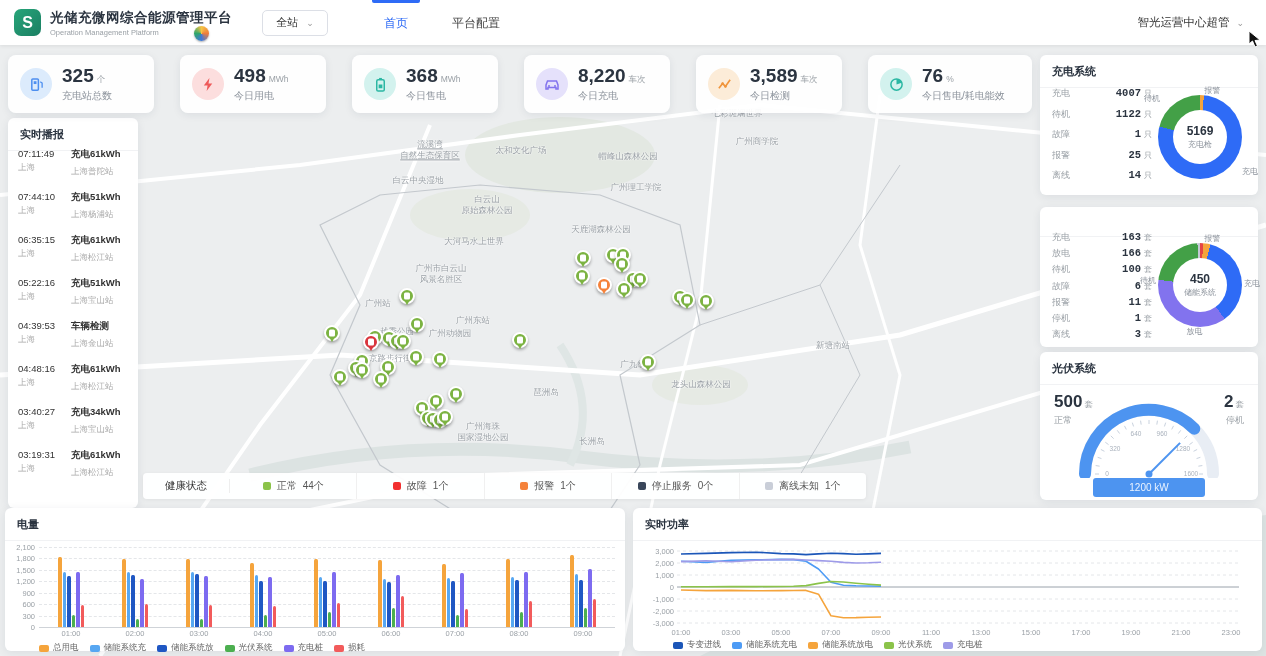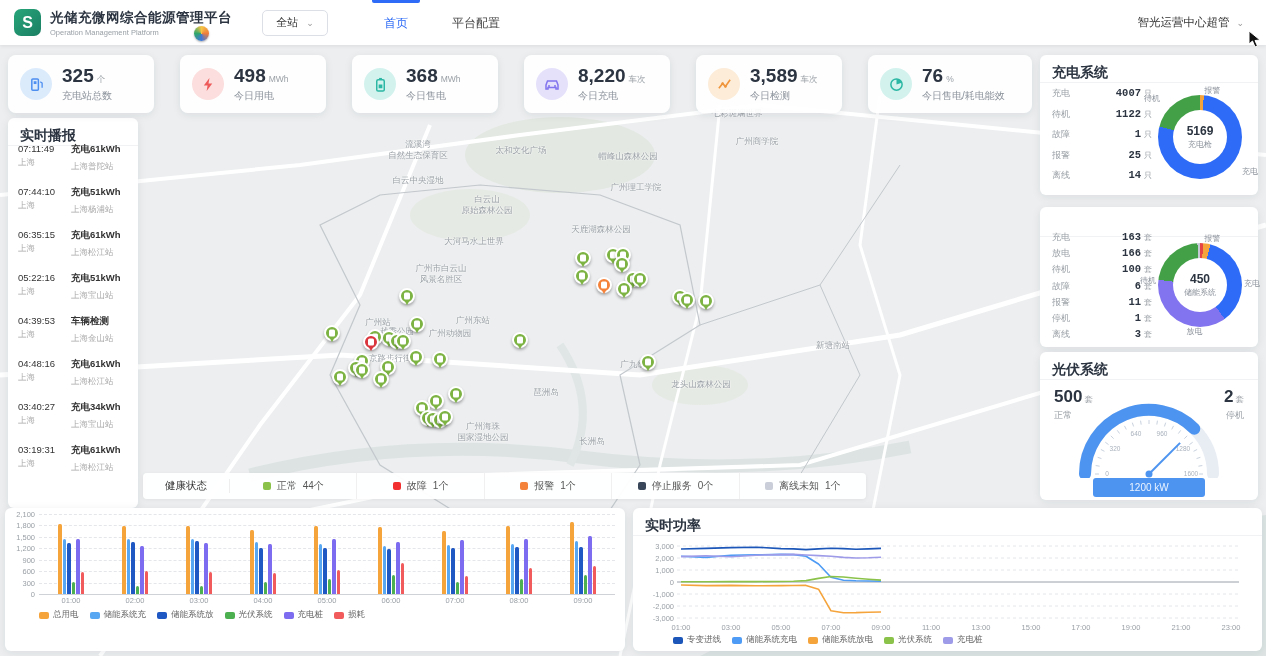--- a/index.html
+++ b/index.html
@@ -38,21 +38,21 @@
   .marker::before { content:""; position:absolute; left:50%; top:50%; transform:translate(-50%,-50%);
                     width:6px; height:7px; background:#fff; border-radius:1.5px; }
   .marker::after { content:""; position:absolute; left:50%; bottom:-6px; transform:translateX(-50%);
                    border:3.5px solid transparent; }
   .marker.green { background:#7cb342; } .marker.green::after { border-top:5px solid #7cb342; }
   .marker.orange { background:#f5823b; } .marker.orange::after { border-top:5px solid #f5823b; }
   .marker.red { background:#d9363e; } .marker.red::after { border-top:5px solid #d9363e; }
 
   
   .panel { position:absolute; background:#fff; border-radius:6px; box-shadow:0 2px 10px rgba(30,40,60,.08); z-index:20; }
-  .panel-title { font-size:14px; font-weight:bold; color:#2b3440; padding:9px 12px 0; border-bottom:1px solid #f1f2f4; }
+  .panel-title { font-size:11px; font-weight:bold; color:#2b3440; padding:9px 12px 8px; border-bottom:1px solid #f1f2f4; }
 
   
   .kpi-row { position:absolute; top:55px; left:8px; display:flex; gap:26px; z-index:25; }
   .kpi-card { width:146px; height:58px; background:rgba(255,255,255,.92); border-radius:8px;
               box-shadow:0 2px 8px rgba(30,40,60,.08); display:flex; align-items:center; padding:0 12px; gap:10px; }
   .kpi-card:last-child { width:164px; }
   .kpi-icon { width:32px; height:32px; border-radius:50%; display:flex; align-items:center; justify-content:center; flex:0 0 auto; }
   .kpi-value { font-size:19px; font-weight:bold; color:#2b3440; }
   .kpi-unit { font-size:8.5px; color:#9aa0a6; margin-left:3px; }
   .kpi-label { font-size:10px; color:#8b929b; margin-top:2px; white-space:nowrap; }
@@ -145,38 +145,38 @@
     <path d="M0,150 L300,120 L520,90 L760,60 L1266,110" stroke="#fff" stroke-width="4" fill="none"></path>
     <path d="M100,611 L260,380 L360,250 L430,80" stroke="#fff" stroke-width="4" fill="none"></path>
     <path d="M0,330 L340,310 L640,330 L900,290 L1266,180" stroke="#fff" stroke-width="5" fill="none"></path>
     <path d="M140,500 L480,430 L800,420 L1100,330" stroke="#fff" stroke-width="4" fill="none"></path>
     <path d="M620,611 L660,420 L700,260 L720,60" stroke="#fff" stroke-width="3" fill="none"></path>
     <path d="M880,50 L860,200 L900,330 L870,480" stroke="#fff" stroke-width="3" fill="none"></path>
     <path d="M320,180 L360,260 L330,330 L380,420 L460,470 L600,480 L640,420 L620,330 L700,280 L680,180 L600,150 L480,140 L380,150 Z" stroke="#c3c8cd" stroke-width="1.2" fill="none"></path>
     <path d="M700,280 L820,240 L900,120 M820,240 L860,330 L800,430" stroke="#c3c8cd" stroke-width="1" fill="none"></path>
   </svg>
   <div id="map-labels">
-      <div class="map-label" style="left: 418px; top: 105px;">流溪湾
+      <div class="map-label" style="left: 430px; top: 105px; text-decoration: underline;">流溪湾
 自然生态保育区</div>
       <div class="map-label" style="left: 418px; top: 135px;">白云中央湿地</div>
       <div class="map-label" style="left: 521px; top: 105px;">太和文化广场</div>
       <div class="map-label" style="left: 628px; top: 111px;">帽峰山森林公园</div>
       <div class="map-label" style="left: 636px; top: 142px;">广州理工学院</div>
       <div class="map-label" style="left: 757px; top: 96px;">广州商学院</div>
       <div class="map-label" style="left: 737px; top: 68px;">七彩斑斓世界</div>
       <div class="map-label" style="left: 487px; top: 160px;">白云山
 原始森林公园</div>
       <div class="map-label" style="left: 474px; top: 196px;">大河马水上世界</div>
       <div class="map-label" style="left: 601px; top: 184px;">天鹿湖森林公园</div>
       <div class="map-label" style="left: 441px; top: 229px;">广州市白云山
 风景名胜区</div>
       <div class="map-label" style="left: 473px; top: 275px;">广州东站</div>
       <div class="map-label" style="left: 397px; top: 286px;">越秀公园</div>
       <div class="map-label" style="left: 450px; top: 288px;">广州动物园</div>
-      <div class="map-label" style="left: 378px; top: 277px;">广州站</div>
+      <div class="map-label" style="left: 378px; top: 258px;">广州站</div>
       <div class="map-label" style="left: 386px; top: 313px;">北京路步行街</div>
       <div class="map-label" style="left: 546px; top: 347px;">琶洲岛</div>
       <div class="map-label" style="left: 592px; top: 396px;">长洲岛</div>
       <div class="map-label" style="left: 483px; top: 387px;">广州海珠
 国家湿地公园</div>
       <div class="map-label" style="left: 633px; top: 319px;">广九线</div>
       <div class="map-label" style="left: 833px; top: 300px;">新塘南站</div>
       <div class="map-label" style="left: 701px; top: 339px;">龙头山森林公园</div>
     </div>
   <div id="map-markers">
@@ -596,20 +596,21 @@
       <g id="gauge-needle">
           <path d="M 88 82 L 119.1 50.9" stroke="#4d94f0" stroke-width="2"></path>
           <circle cx="88" cy="82" r="3.5" fill="#4d94f0"></circle>
         </g>
     </svg>
     <div class="gauge-badge">1200 kW</div>
   </div>
 </div>
 
 <div class="panel p-energy">
+  <div class="panel-title">电量</div>
   <div class="chart-area" id="bar-area">
       <div class="gridline zero" style="top: 80px;"></div>
       <span class="ylab" style="top: 80px;">0</span>
       <div class="gridline" style="top: 68.5714px;"></div>
       <span class="ylab" style="top: 68.5714px;">300</span>
       <div class="gridline" style="top: 57.1429px;"></div>
       <span class="ylab" style="top: 57.1429px;">600</span>
       <div class="gridline" style="top: 45.7143px;"></div>
       <span class="ylab" style="top: 45.7143px;">900</span>
       <div class="gridline" style="top: 34.2857px;"></div>

